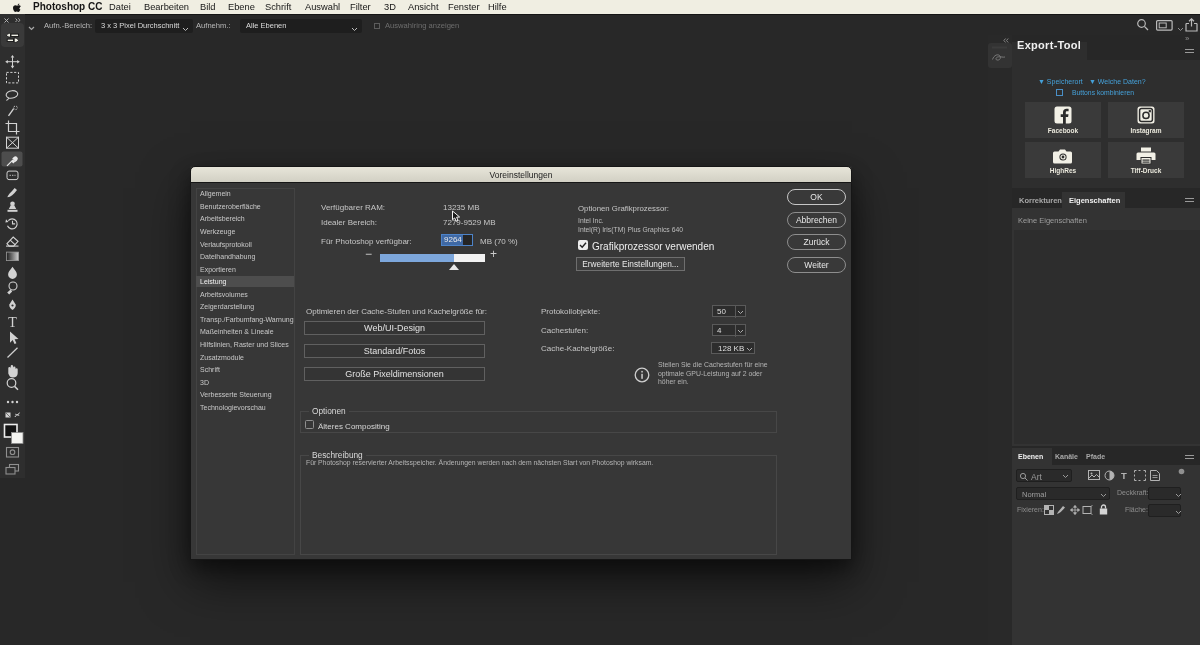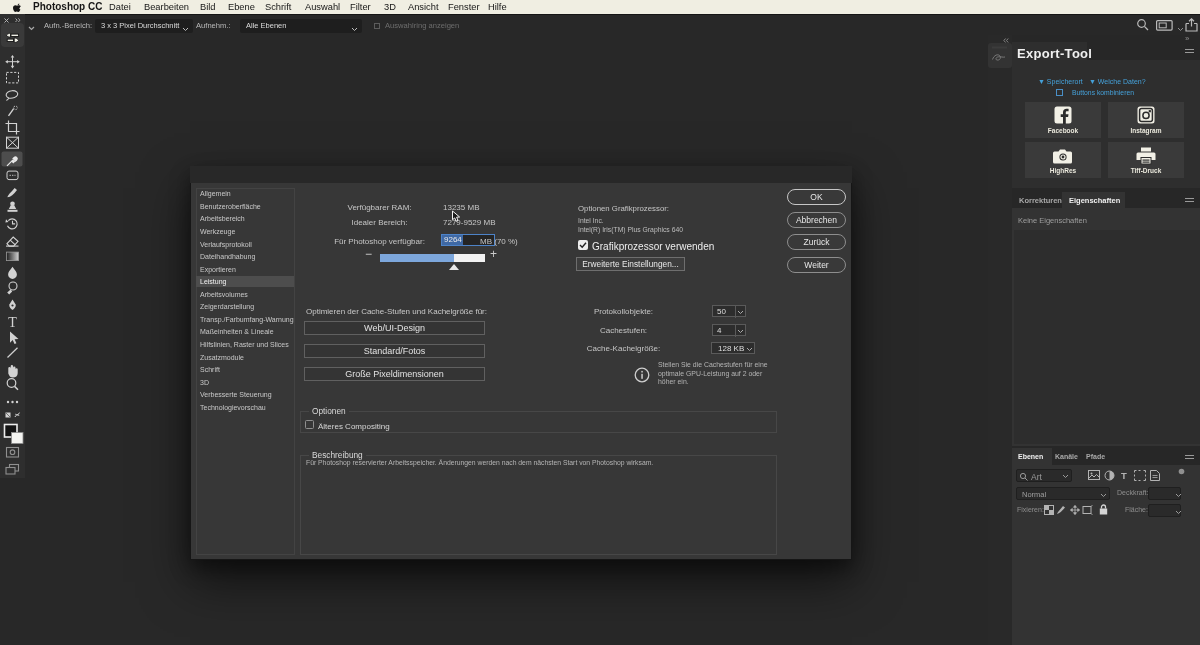--- a/index.html
+++ b/index.html
@@ -39,21 +39,21 @@
     border-radius:5px 5px 0 0; color:#1c1c1c; font-size:8.5px; text-align:center;
     line-height:16px; }
   #dlg-body { position:absolute; left:0; top:17px; width:662px; height:377px;
     background:#373737; border:1px solid #161616; border-top:none; }
   .sideitem { position:absolute; left:9px; white-space:nowrap; font-size:7px;
     line-height:9px; color:#c9c9c9; }
   .fieldset { position:absolute; border:1px solid #474747; }
   .fieldset .ftitle { position:absolute; top:-6px; left:8px; background:#373737;
     padding:0 3px; font-size:8.3px; color:#dadada; white-space:nowrap; }
   .dtext { position:absolute; white-space:nowrap; }
-  .rlabel { position:absolute; text-align:center; white-space:nowrap; }
+  .rlabel { position:absolute; text-align:left; white-space:nowrap; }
   .pillbtn { position:absolute; left:596px; width:59px; height:16px;
     border:1px solid #8e8e8e; border-radius:8.5px; color:#e8e8e8;
     font-size:8.5px; text-align:center; line-height:15px; background:#393939; }
   .cachebtn { position:absolute; left:113px; width:181px; height:14px;
     background:#343434; border:1px solid #606060; color:#e2e2e2;
     font-size:9px; text-align:center; line-height:13px; }
   .combo { position:absolute; background:#2d2d2d; border:1px solid #5a5a5a;
     color:#dedede; font-size:8px; line-height:11px; }
 </style>
 </head>
@@ -252,21 +252,21 @@
       <svg width="23" height="25" viewBox="0 0 23 25">
           <path d="M4.5 16.5 c1.5 -4.5 5.5 -6 7.5 -3.5 c1.5 2 -0.5 4.5 -3 4 c-2 -0.5 -1 -3 1.5 -3.2 c2.5 -0.2 4.5 0.7 6.5 0.2" stroke="#7e7e7e" fill="none" stroke-width="0.9"></path>
           <rect x="4" y="3.5" width="15" height="2" fill="#3c3c3c"></rect>
         </svg>
     </div>
 
     <div class="abs" style="left:24px;top:0;width:188px;height:610px;background:#272727"></div>
     <div class="abs" style="left:197px;top:-1px;color:#8a8a8a;font-size:8px;letter-spacing:-1px">››</div>
 
     <div class="abs" style="left:24px;top:7px;width:75px;height:18px;background:#2e2e2e"></div>
-    <div class="abs" style="left:29px;top:11px;font-size:13px;font-weight:bold;letter-spacing:0.3px;color:#f0f0f0">Export-Tool</div>
+    <div class="abs" style="left:29px;top:4px;font-size:11px;font-weight:bold;letter-spacing:0.3px;color:#f0f0f0">Export-Tool</div>
     <div class="abs" style="left:197px;top:13.5px;width:9px;height:1.2px;background:#9a9a9a"></div>
     <div class="abs" style="left:197px;top:16.5px;width:9px;height:1.2px;background:#9a9a9a"></div>
     <div class="abs" style="left:24px;top:25px;width:188px;height:128px;background:#2e2e2e"></div>
     <div class="abs" style="left:50px;top:43px;font-size:7px;color:#45a0d8">▼ Speicherort</div>
     <div class="abs" style="left:101px;top:43px;font-size:7px;color:#45a0d8">▼ Welche Daten?</div>
     <div class="abs" style="left:68px;top:53.5px;width:7px;height:7px;border:1px solid #4a8fc7"></div>
     <div class="abs" style="left:84px;top:53.5px;font-size:6.8px;color:#45a0d8">Buttons kombinieren</div>
 
     <div class="abs" style="left:37px;top:67px;width:76px;height:36px;background:#3a3a3a"></div>
     <div class="abs" style="left:120px;top:67px;width:76px;height:36px;background:#3a3a3a"></div>
@@ -387,20 +387,21 @@
     </svg>
     <div class="abs" style="left:137px;top:471px;font-size:7px;color:#8e8e8e">Fläche:</div>
     <div class="abs" style="left:160px;top:469px;width:33px;height:13px;background:#2a2a2a;border:1px solid #1f1f1f;border-radius:2px">
       <svg class="chev" style="left:26px;top:4.5px" viewBox="0 0 7 5">
           <path d="M1 1 L3.5 3.5 L6 1" stroke="#9a9a9a" fill="none" stroke-width="1"></path>
         </svg>
     </div>
   </div>
 
   <div id="dialog" class="abs">
+    <div id="dlg-title">Voreinstellungen</div>
     <div id="dlg-body">
 
       <div class="abs" style="left:5px;top:5px;width:99px;height:367px;border:1px solid #434343"></div>
       <div class="abs" style="left:4.6px;top:92.5px;width:98px;height:11.5px;background:#4d4d4d"></div>
       <div class="sideitem" style="top:6.3px">Allgemein</div>
       <div class="sideitem" style="top:18.9px">Benutzeroberfläche</div>
       <div class="sideitem" style="top:31.4px">Arbeitsbereich</div>
       <div class="sideitem" style="top:44px">Werkzeuge</div>
       <div class="sideitem" style="top:56.5px">Verlaufsprotokoll</div>
       <div class="sideitem" style="top:69.1px">Dateihandhabung</div>
@@ -415,21 +416,21 @@
       <div class="sideitem" style="top:182px">Schrift</div>
       <div class="sideitem" style="top:194.6px">3D</div>
       <div class="sideitem" style="top:207.1px">Verbesserte Steuerung</div>
       <div class="sideitem" style="top:219.7px">Technologievorschau</div>
 
       <div class="rlabel" style="left:130px;top:20px;width:117px;font-size:8px;color:#c6c6c6">Verfügbarer RAM:</div>
       <div class="dtext" style="left:252px;top:20px;font-size:8px;color:#c6c6c6">13235 MB</div>
       <div class="rlabel" style="left:130px;top:35px;width:117px;font-size:8px;color:#c6c6c6">Idealer Bereich:</div>
       <div class="dtext" style="left:252px;top:35px;font-size:8px;color:#c6c6c6">7279-9529 MB</div>
       <div class="rlabel" style="left:130px;top:53.5px;width:117px;font-size:8px;color:#c6c6c6">Für Photoshop verfügbar:</div>
-      <div class="abs" style="left:250px;top:51px;width:54px;height:12px;background:#252525;border:1px solid #4d83c8">
+      <div class="abs" style="left:250px;top:51px;width:32px;height:12px;background:#252525;border:1px solid #4d83c8">
         <div class="abs" style="left:0;top:0;width:21px;height:10px;background:#3f69a5;color:#e8e8e8;font-size:8px;line-height:10px;padding-left:2px">9264</div>
       </div>
       <div class="dtext" style="left:289px;top:53.5px;font-size:8px;color:#c6c6c6">MB (70 %)</div>
       <div class="dtext" style="left:174px;top:64px;font-size:12px;color:#cccccc">−</div>
       <div class="abs" style="left:189px;top:71px;width:105px;height:8px;background:#f2f2f2">
         <div class="abs" style="left:0;top:0;width:74px;height:8px;background:#7da7dc"></div>
       </div>
       <div class="abs" style="left:258px;top:81px;width:0;height:0;border-left:5px solid transparent;border-right:5px solid transparent;border-bottom:6px solid #e8e8e8"></div>
       <div class="dtext" style="left:299px;top:64px;font-size:12px;color:#cccccc">+</div>
 

